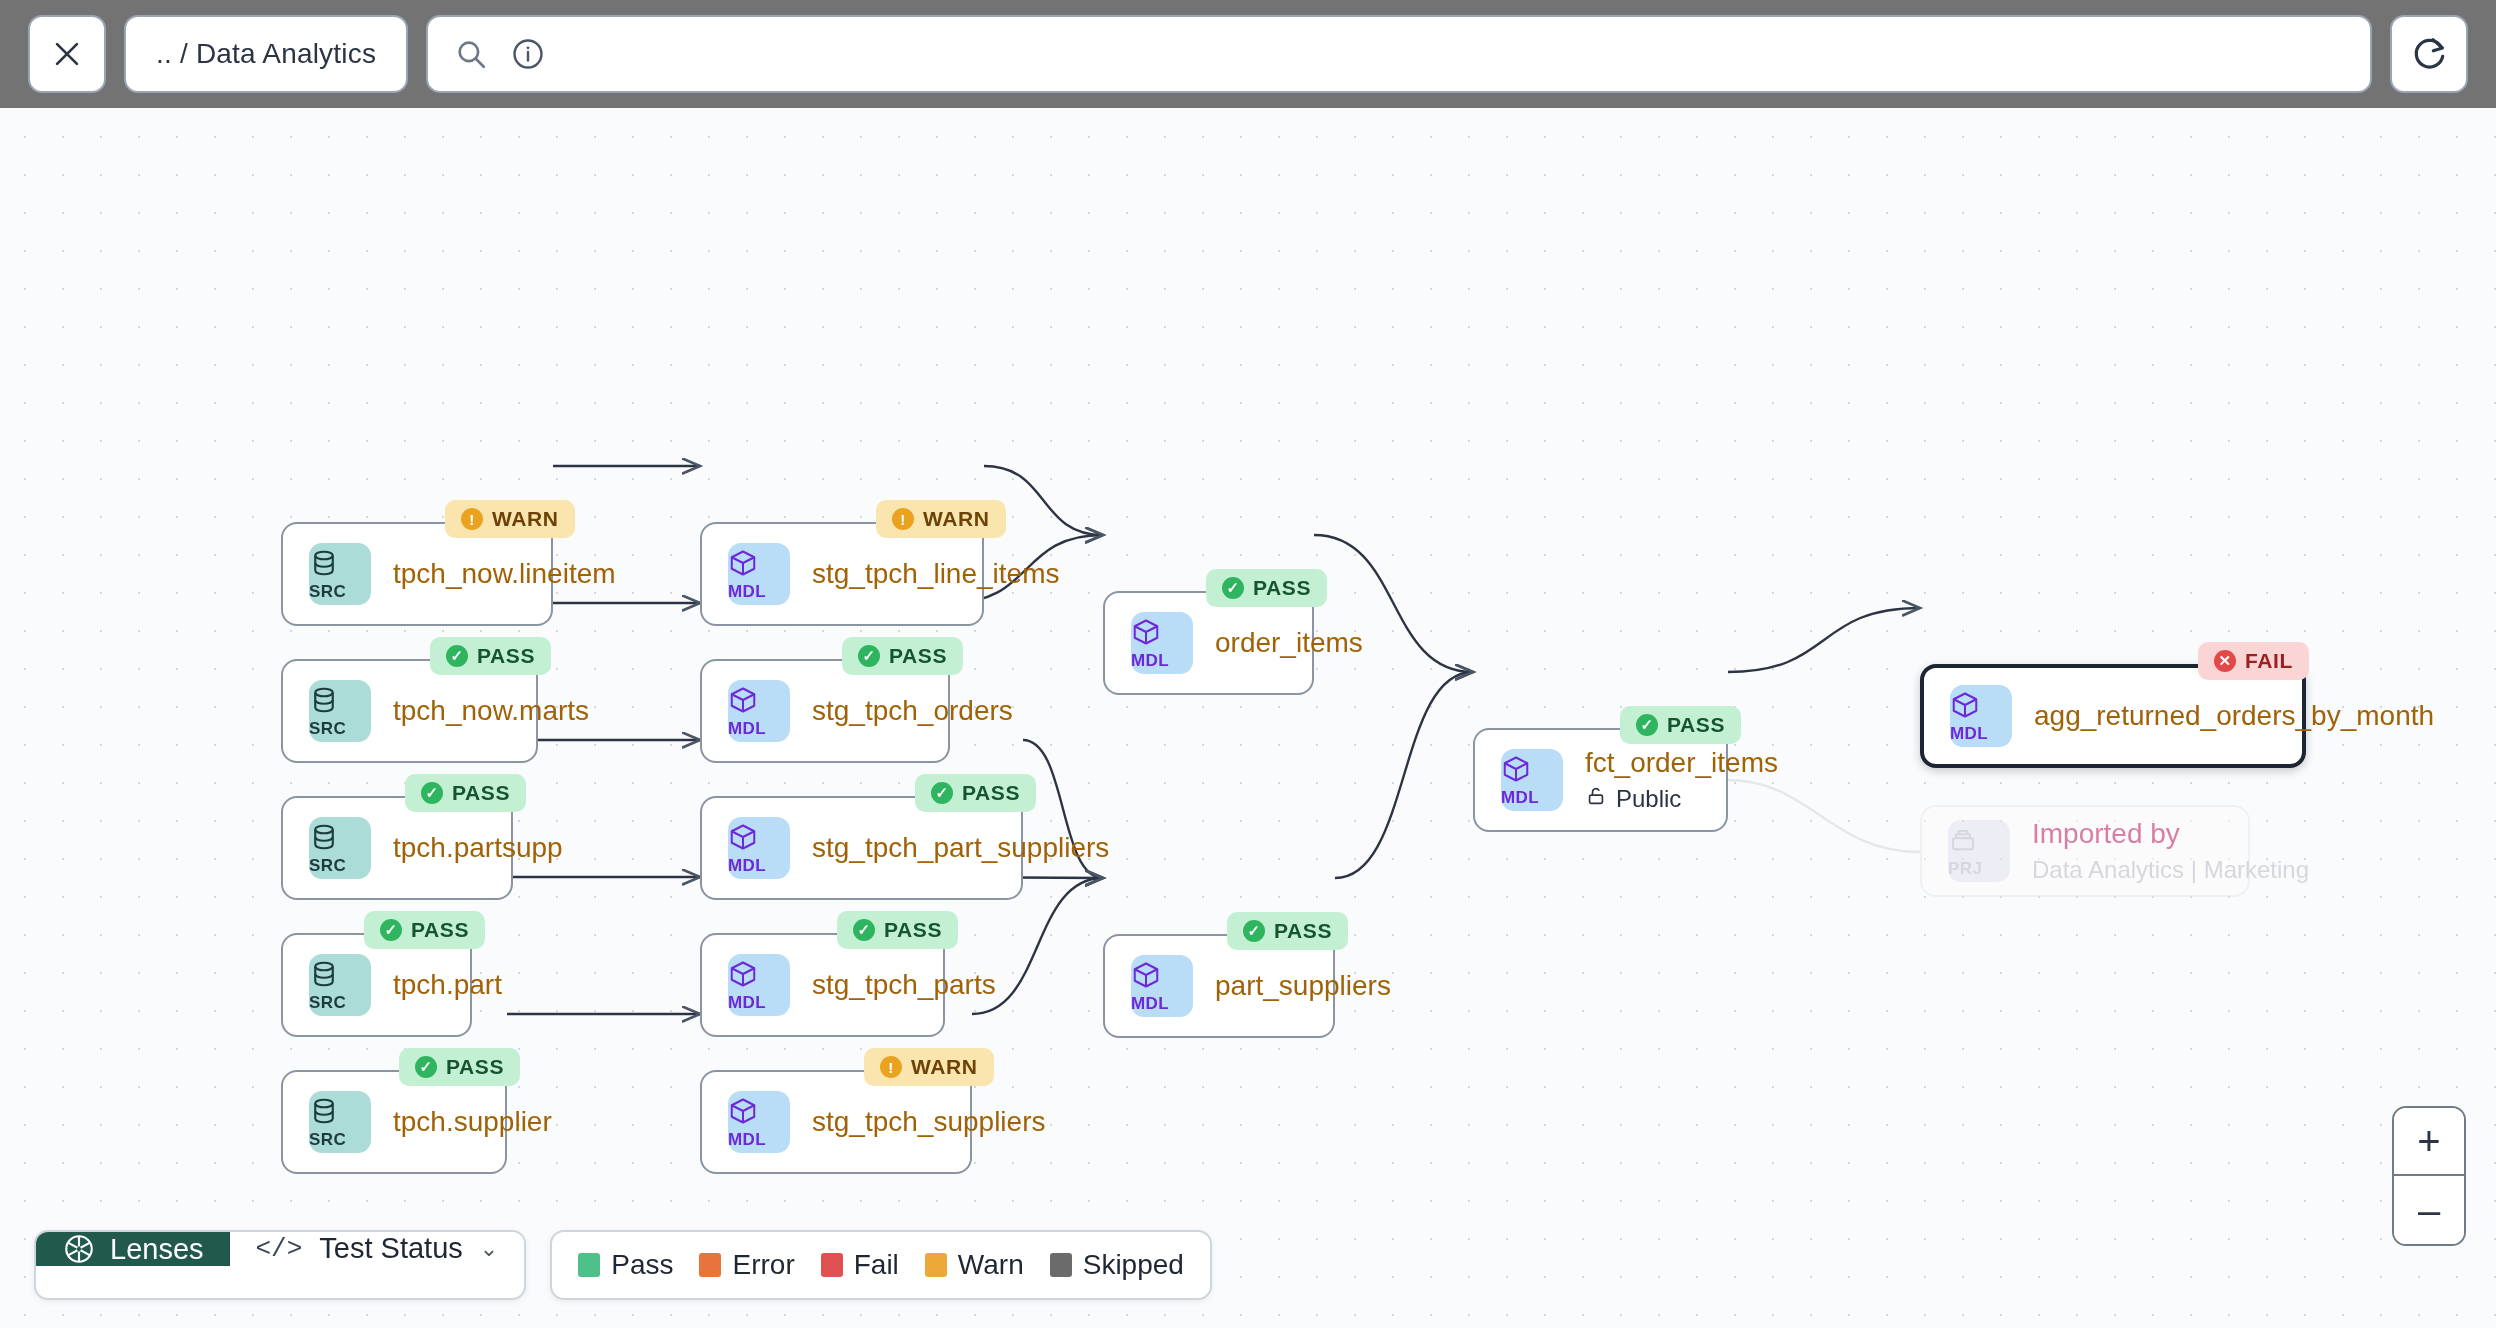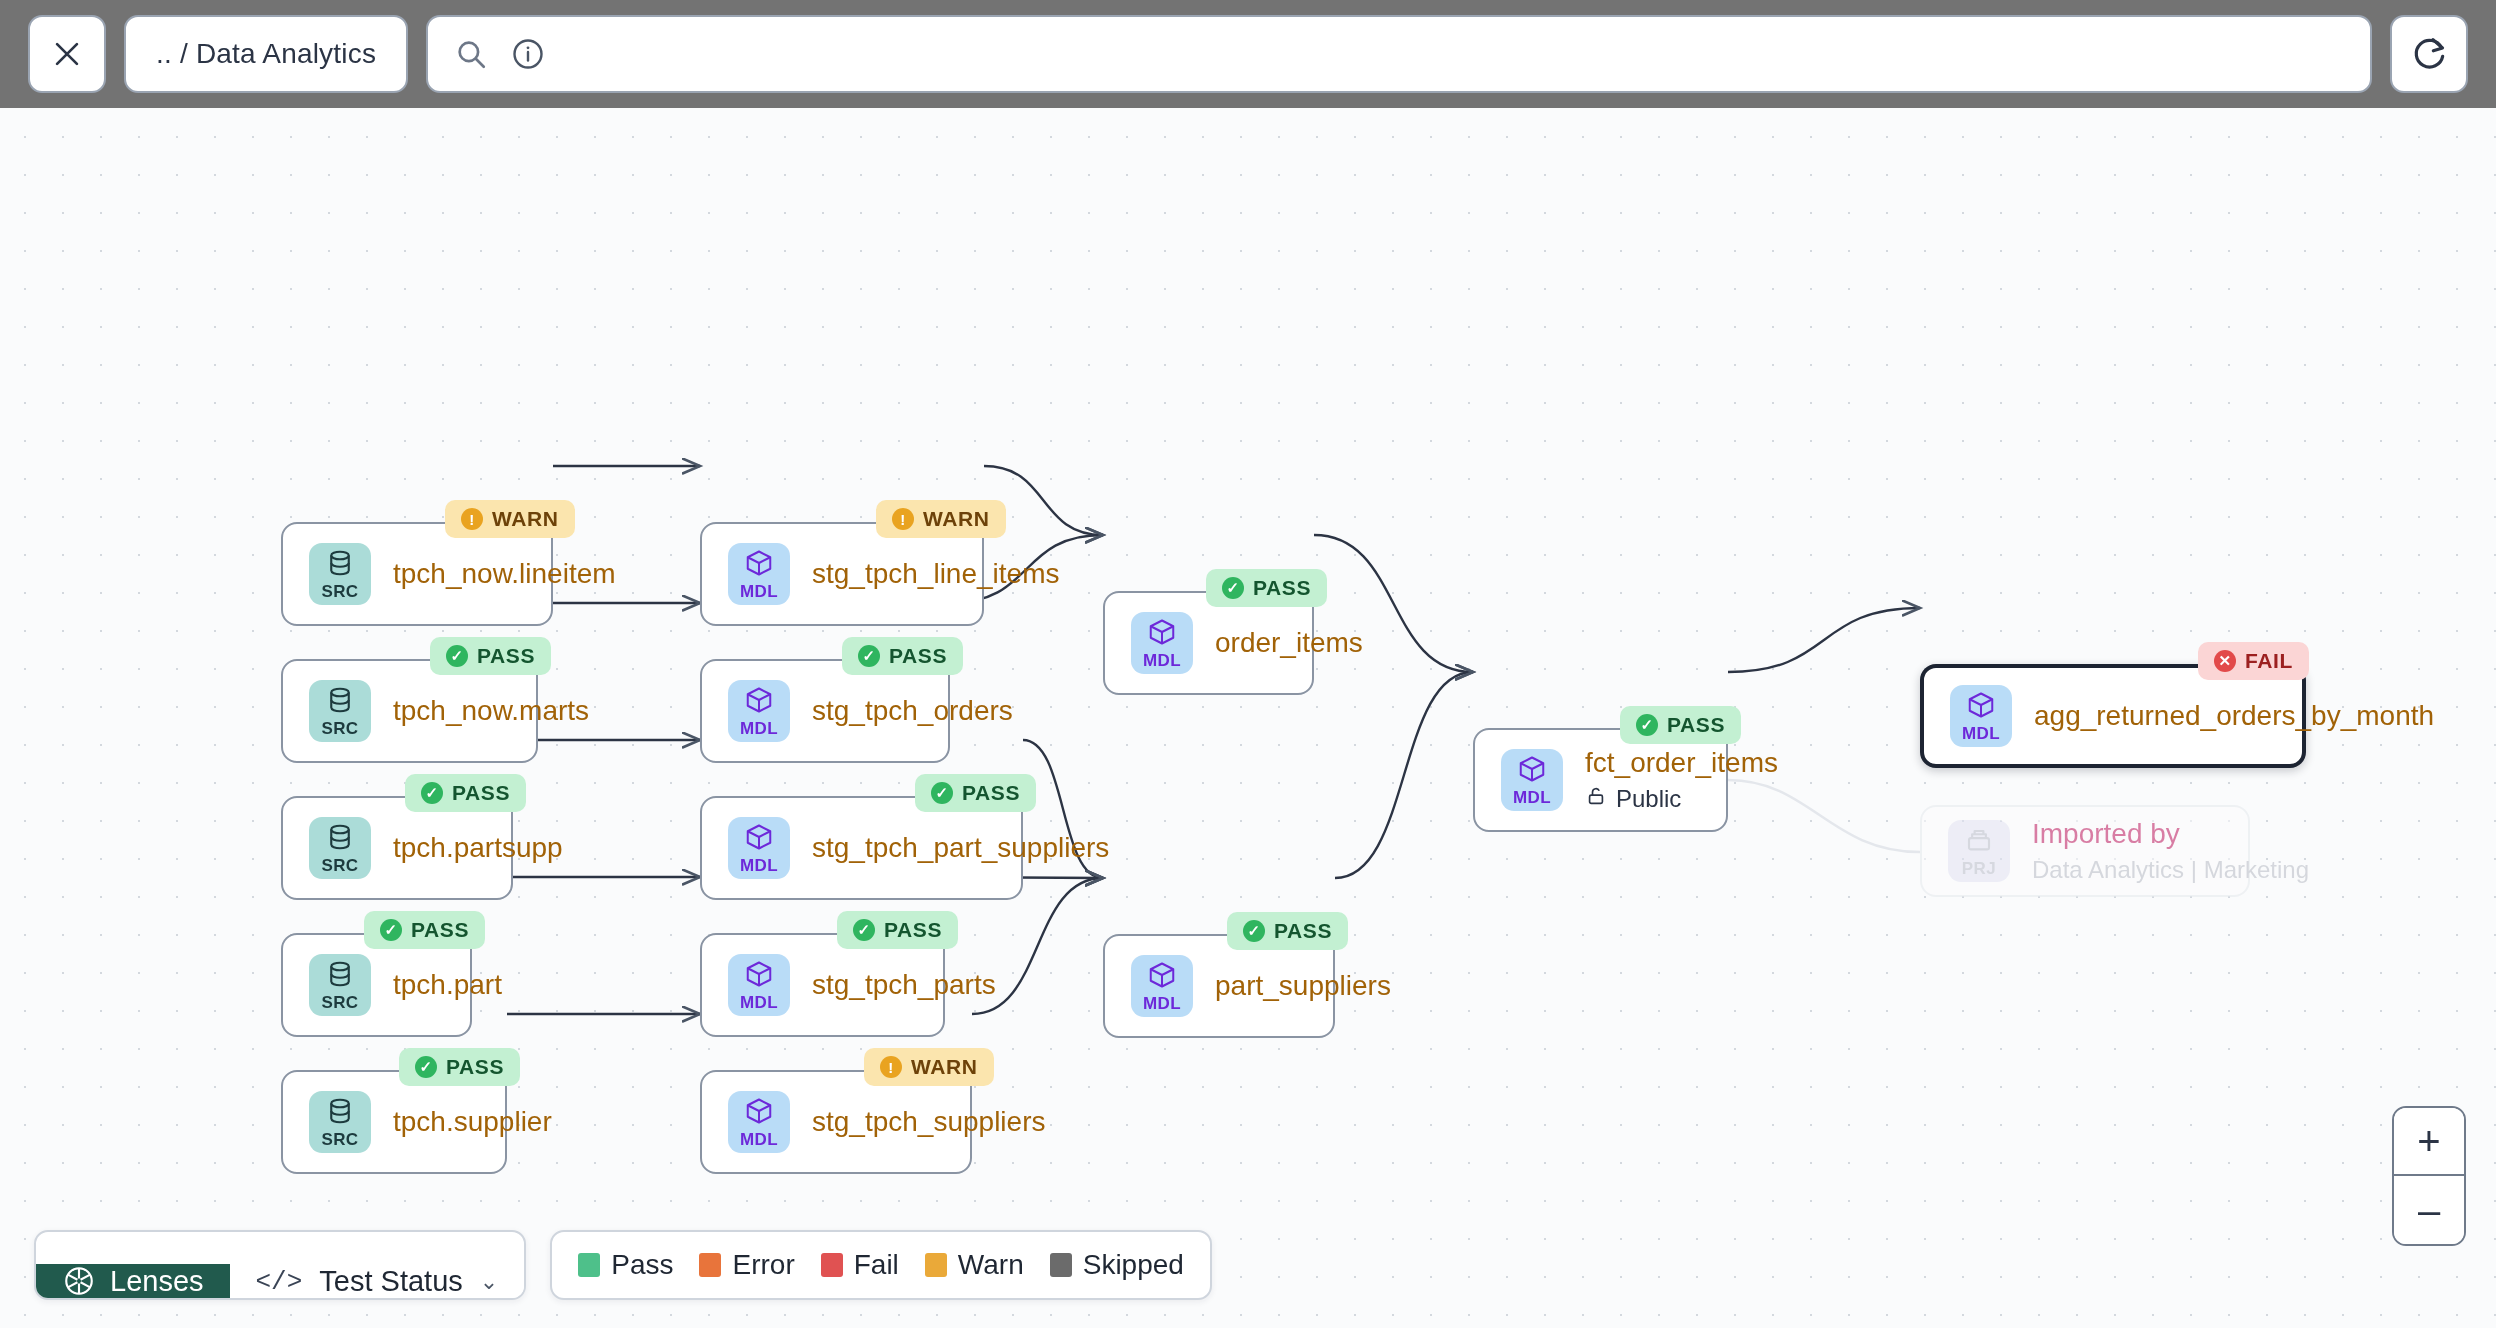--- a/index.html
+++ b/index.html
@@ -59,21 +59,21 @@
     padding: 0 26px; gap: 22px;
     cursor: pointer;
     z-index: 5;
   }
   .node.selected { border: 4px solid #1d2432; box-shadow: 0 3px 10px rgba(20,25,35,.22); }
   .node.ghost {
     border: 2px solid #e6e9ed; background: #fcfcfd; opacity: .55;
   }
   .node-badge {
     width: 62px; height: 62px; border-radius: 13px;
-    display: flex; flex-direction: column; align-items: center; justify-content: center;
+    display: flex; flex-direction: column; justify-content: center;
     gap: 1px; flex: 0 0 auto;
   }
   .badge-src { background: #abdcd8; color: #1d3b3e; }
   .badge-mdl { background: #b9dcf7; color: #6d28d9; }
   .badge-prj { background: #e3e3f2; color: #b9bcc9; }
   .badge-kind { font-size: 17px; font-weight: 600; letter-spacing: .4px; line-height: 1; }
   .node-text { display: flex; flex-direction: column; gap: 6px; min-width: 0; }
   .node-title { font-size: 28px; color: #a16207; white-space: nowrap; }
   .node.ghost .node-title { color: #be185d; }
   .node-sub {
@@ -100,21 +100,21 @@
   .dot-pass { background: #2fb55f; }
   .dot-warn { background: #e9a320; }
   .dot-fail { background: #e24a4a; }
 
   
   .bottombar {
     position: absolute; left: 34px; bottom: 28px;
     display: flex; align-items: center; gap: 24px; z-index: 30;
   }
   .lens-group {
-    display: flex; align-items: flex-end; height: 70px;
+    display: flex; align-items: flex-start; height: 70px;
     border: 2px solid #cfd5dd; border-radius: 14px; overflow: hidden;
     background: #fff; box-shadow: 0 2px 6px rgba(25,35,50,.07);
   }
   .lens-btn {
     background: #215a4d; color: #fff; display: flex; align-items: center;
     gap: 14px; padding: 0 26px; font-size: 29px; cursor: pointer;
   }
   .lens-select {
     display: flex; align-items: center; gap: 17px; padding: 0 26px;
     font-size: 29px; color: #1f2733; cursor: pointer; background: #fff;

